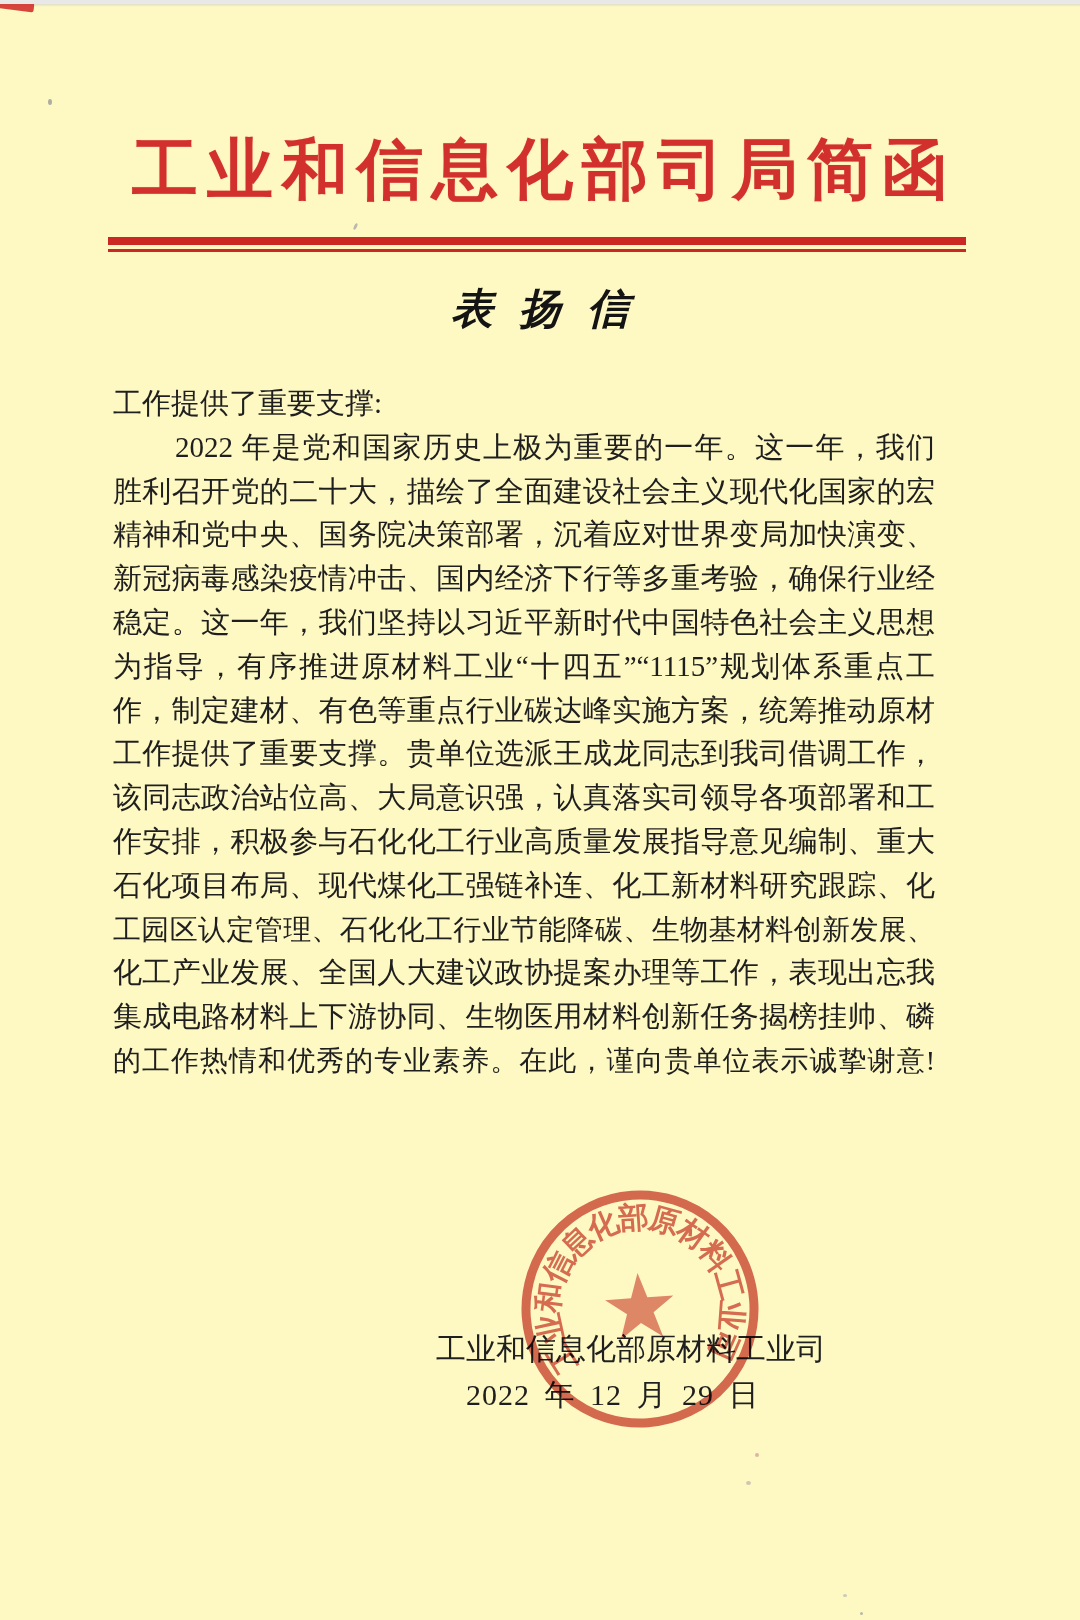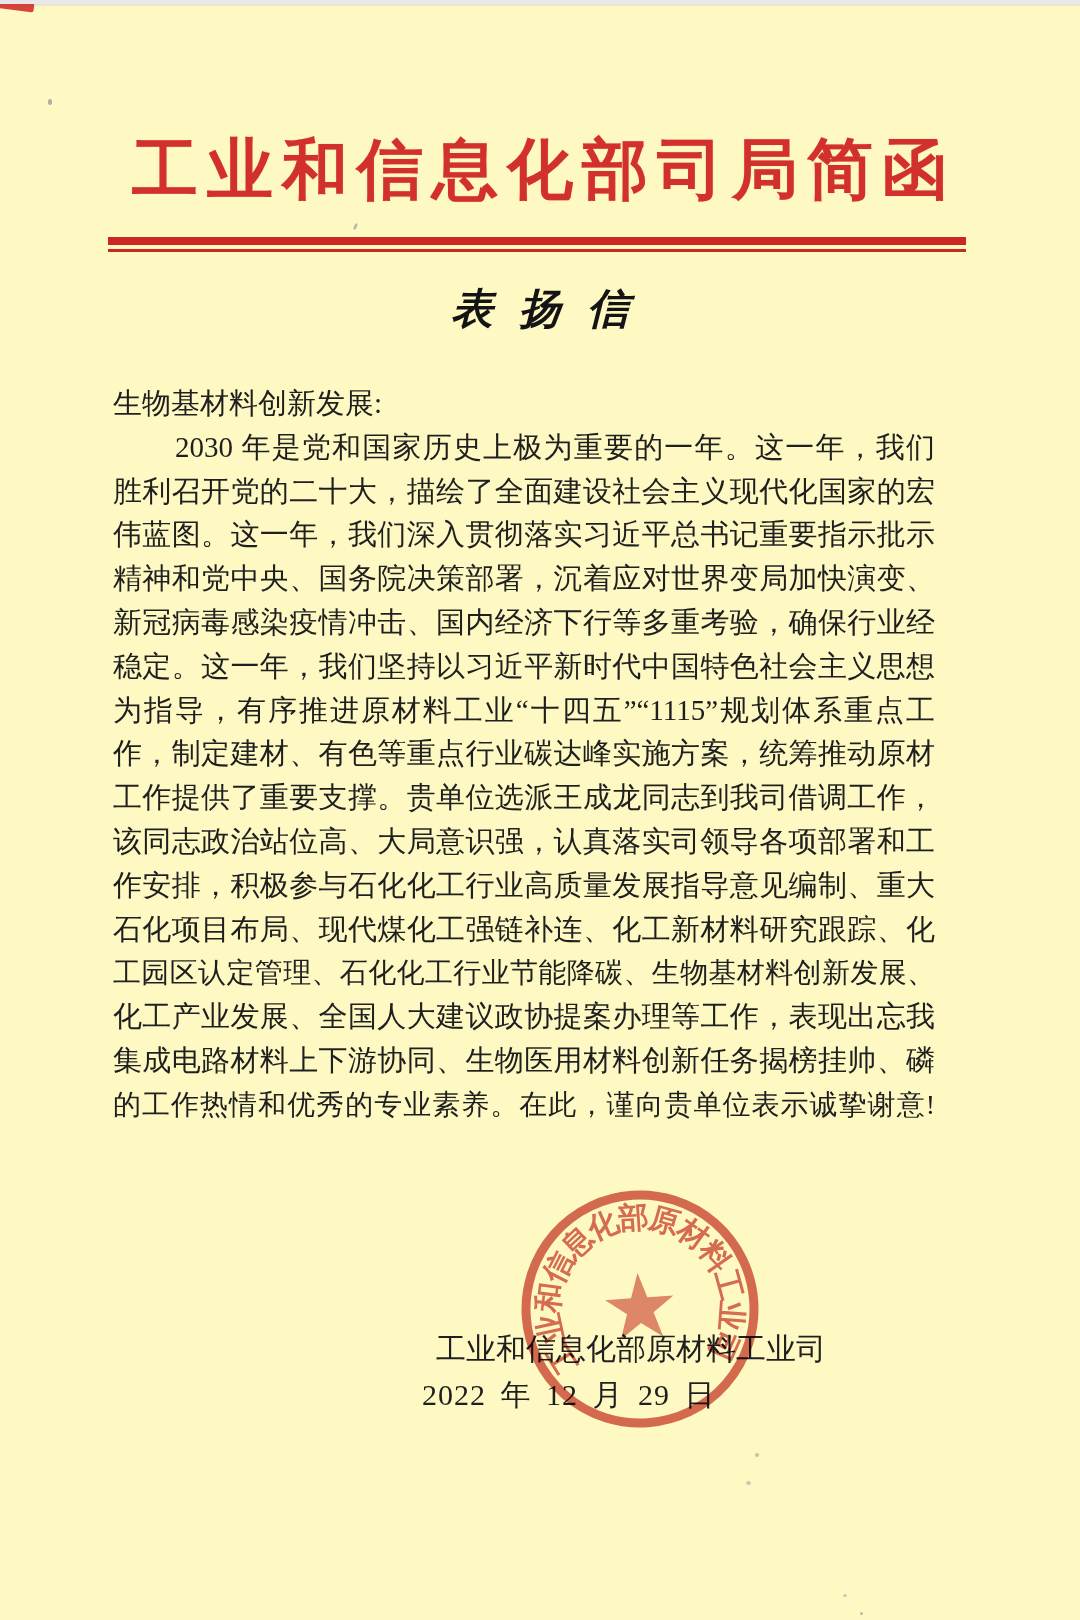--- a/index.html
+++ b/index.html
@@ -58,21 +58,21 @@
     white-space:normal;
   }
   .line.tight{font-size:28px;}
   .line.ind{text-indent:62px;}
   
   .signature{
     position:absolute;left:436px;top:1328px;
     font-size:30px;line-height:1.1;color:#1f1f1f;letter-spacing:0px;
   }
   .dateline{
-    position:absolute;left:422px;top:1374px;
+    position:absolute;left:466px;top:1374px;
     font-size:30px;line-height:1.1;color:#1f1f1f;word-spacing:6px;letter-spacing:1px;text-align:center;
   }
   
   .seal{
     position:absolute;left:490px;top:1155px;width:300px;height:300px;
     mix-blend-mode:multiply;
     opacity:.85;
     transform:rotate(-4deg);
   }
   
@@ -99,24 +99,23 @@
   <div class="speck s7"></div>
 
   <div class="letterhead">工业和信息化部司局简函</div>
 
   <div class="rule-thick"></div>
   <div class="rule-thin"></div>
 
   <div class="doc-title">表扬信</div>
 
   <div class="body-block" id="body-block">
-      <div class="line">生物基材料创新发展:</div>
-      <div class="line just ind">2030 年是党和国家历史上极为重要的一年。这一年，我们</div>
+      <div class="line">工作提供了重要支撑:</div>
+      <div class="line just ind">2022 年是党和国家历史上极为重要的一年。这一年，我们</div>
       <div class="line just">胜利召开党的二十大，描绘了全面建设社会主义现代化国家的宏</div>
-      <div class="line just">伟蓝图。这一年，我们深入贯彻落实习近平总书记重要指示批示</div>
       <div class="line just">精神和党中央、国务院决策部署，沉着应对世界变局加快演变、</div>
       <div class="line just">新冠病毒感染疫情冲击、国内经济下行等多重考验，确保行业经</div>
       <div class="line just">稳定。这一年，我们坚持以习近平新时代中国特色社会主义思想</div>
       <div class="line just">为指导，有序推进原材料工业“十四五”“1115”规划体系重点工</div>
       <div class="line just">作，制定建材、有色等重点行业碳达峰实施方案，统筹推动原材</div>
       <div class="line just">工作提供了重要支撑。贵单位选派王成龙同志到我司借调工作，</div>
       <div class="line just">该同志政治站位高、大局意识强，认真落实司领导各项部署和工</div>
       <div class="line just">作安排，积极参与石化化工行业高质量发展指导意见编制、重大</div>
       <div class="line just">石化项目布局、现代煤化工强链补连、化工新材料研究跟踪、化</div>
       <div class="line just tight">工园区认定管理、石化化工行业节能降碳、生物基材料创新发展、</div>

